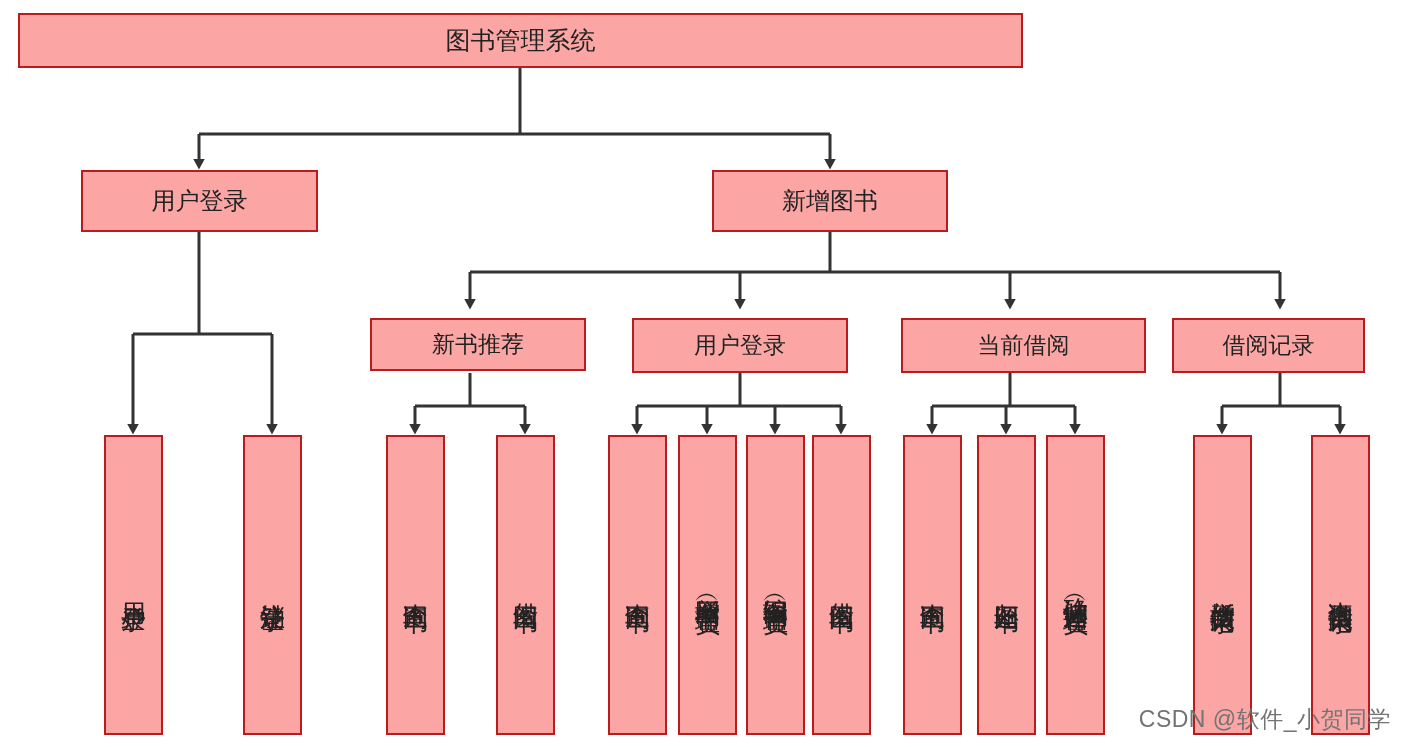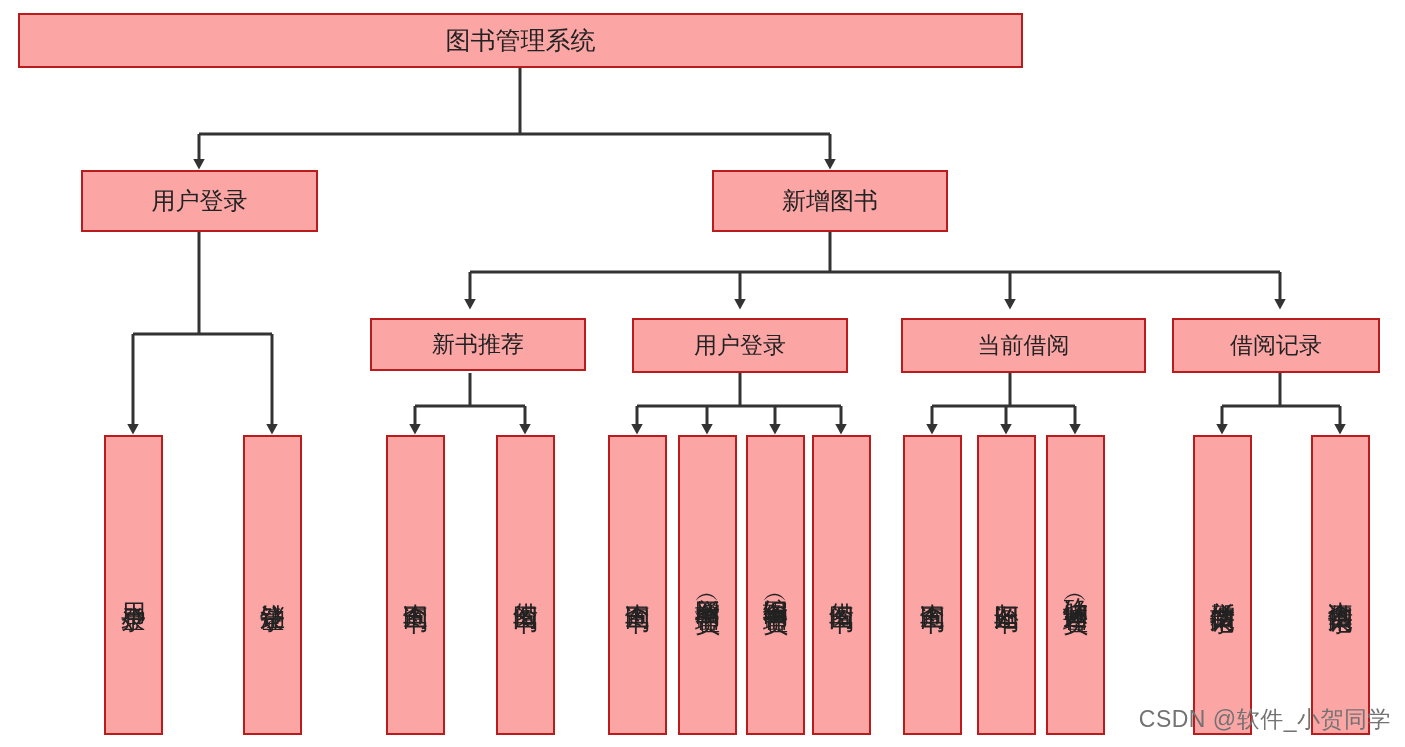--- a/index.html
+++ b/index.html
@@ -145,21 +145,21 @@
 
   <div class="node level3" style="left:370px; top:318px; width:216px; height:53px;justify-content:center;">
     <span class="node-label">新书推荐</span>
   </div>
   <div class="node level3" style="left:632px; top:318px; width:216px; height:55px;">
     <span class="node-label">用户登录</span>
   </div>
   <div class="node level3" style="left:901px; top:318px; width:245px; height:55px;">
     <span class="node-label">当前借阅</span>
   </div>
-  <div class="node level3" style="left:1172px; top:318px; width:208px; height:55px;align-items:center;">
+  <div class="node level3" style="left:1172px; top:318px; width:193px; height:55px;align-items:center;">
     <span class="node-label">借阅记录</span>
   </div>
 
   <div class="node leaf" style="left:104px; top:435px; width:59px; height:300px;">
     <span class="node-label">用户登录</span>
   </div>
   <div class="node leaf" style="left:243px; top:435px; width:59px; height:300px;">
     <span class="node-label">注销登录</span>
   </div>
 

